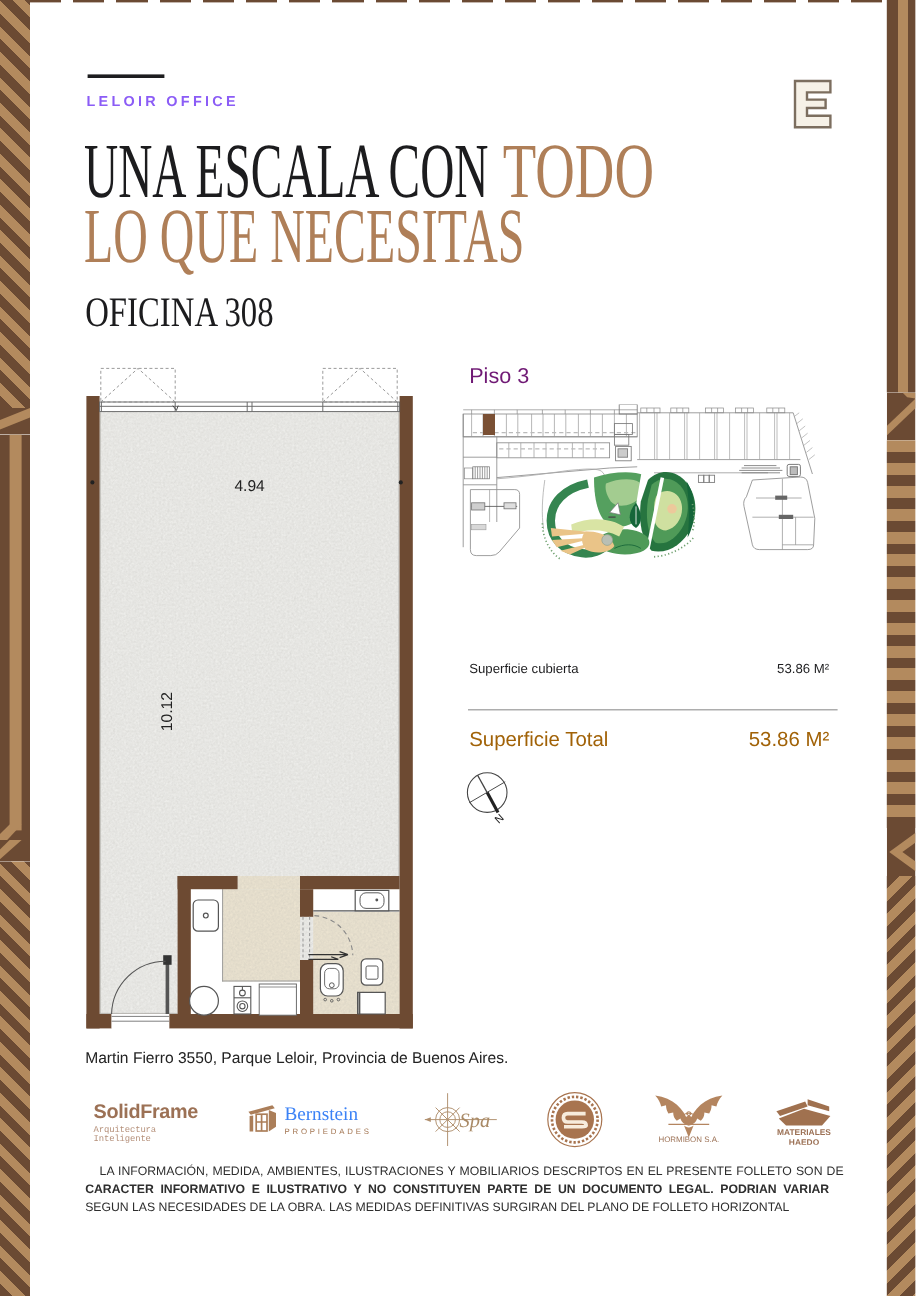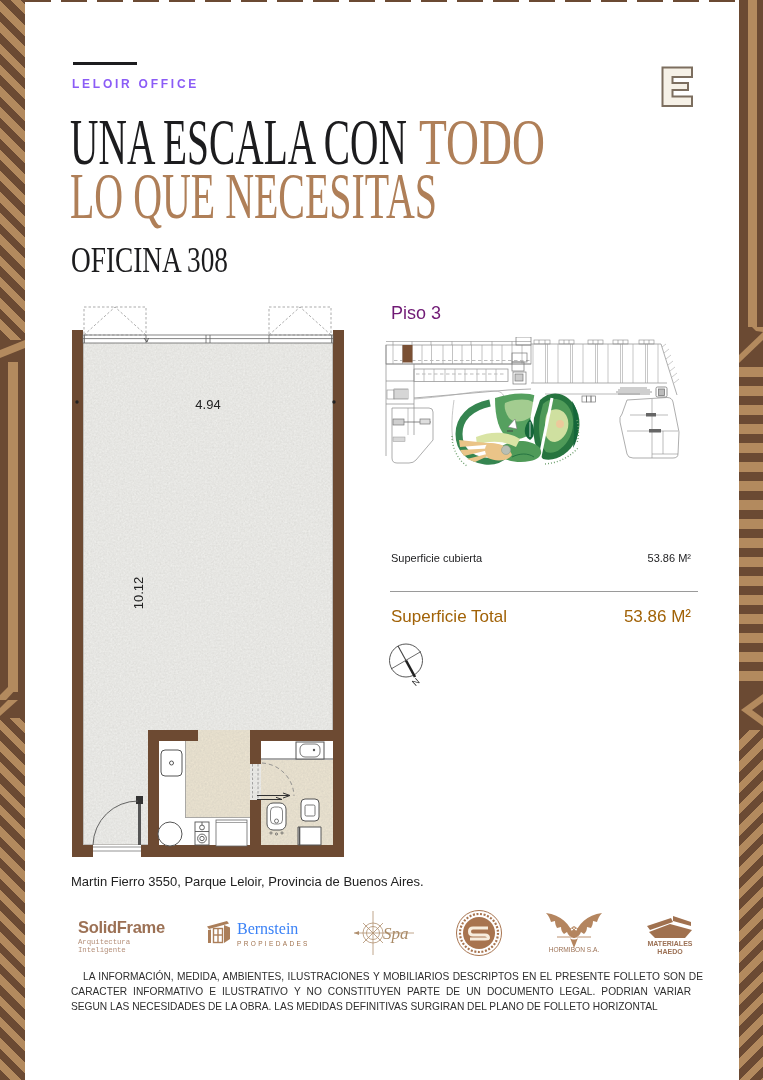--- a/index.html
+++ b/index.html
@@ -553,15 +553,15 @@
     <path d="M2 12 L26 4 L28 8 L5 16 Z"></path>
     <path d="M28 2 L46 8 L46 12 L28 7 Z"></path>
     <path d="M4 18 L25 10 L47 16 L40 24 L10 24 Z"></path>
   </g>
   <text x="25" y="32" font-size="7" font-weight="bold" text-anchor="middle" fill="#9c7155" font-family="Liberation Sans">MATERIALES</text>
   <text x="25" y="40" font-size="7" font-weight="bold" text-anchor="middle" fill="#9c7155" font-family="Liberation Sans">HAEDO</text>
 </svg>
 
 <div class="abs" style="left:71px;top:971px;width:620px;font-size:10.2px;color:#2e2e2e;white-space:nowrap;margin-left:12px;"><span style="display:inline-block;width:620px;text-align:justify;text-align-last:justify;">LA INFORMACIÓN, MEDIDA, AMBIENTES, ILUSTRACIONES Y MOBILIARIOS DESCRIPTOS EN EL PRESENTE FOLLETO SON DE</span></div>
 
-<div class="abs" style="left:71px;top:986px;width:620px;font-size:10.2px;color:#2e2e2e;"><span style="display:inline-block;width:620px;text-align:justify;text-align-last:justify;">CARACTER INFORMATIVO E ILUSTRATIVO Y NO CONSTITUYEN PARTE DE UN DOCUMENTO LEGAL. PODRIAN VARIAR</span></div>
+<div class="abs" style="left:71px;top:986px;width:620px;font-size:10.2px;color:#2e2e2e;"><span style="display:inline-block;width:620px;text-align:justify;text-align-last:justify;font-weight:bold;">CARACTER INFORMATIVO E ILUSTRATIVO Y NO CONSTITUYEN PARTE DE UN DOCUMENTO LEGAL. PODRIAN VARIAR</span></div>
 
 <div class="abs" style="left:71px;top:1001px;width:620px;font-size:10.2px;color:#2e2e2e;white-space:nowrap;">SEGUN LAS NECESIDADES DE LA OBRA. LAS MEDIDAS DEFINITIVAS SURGIRAN DEL PLANO DE FOLLETO HORIZONTAL</div>
 
 </body></html>

